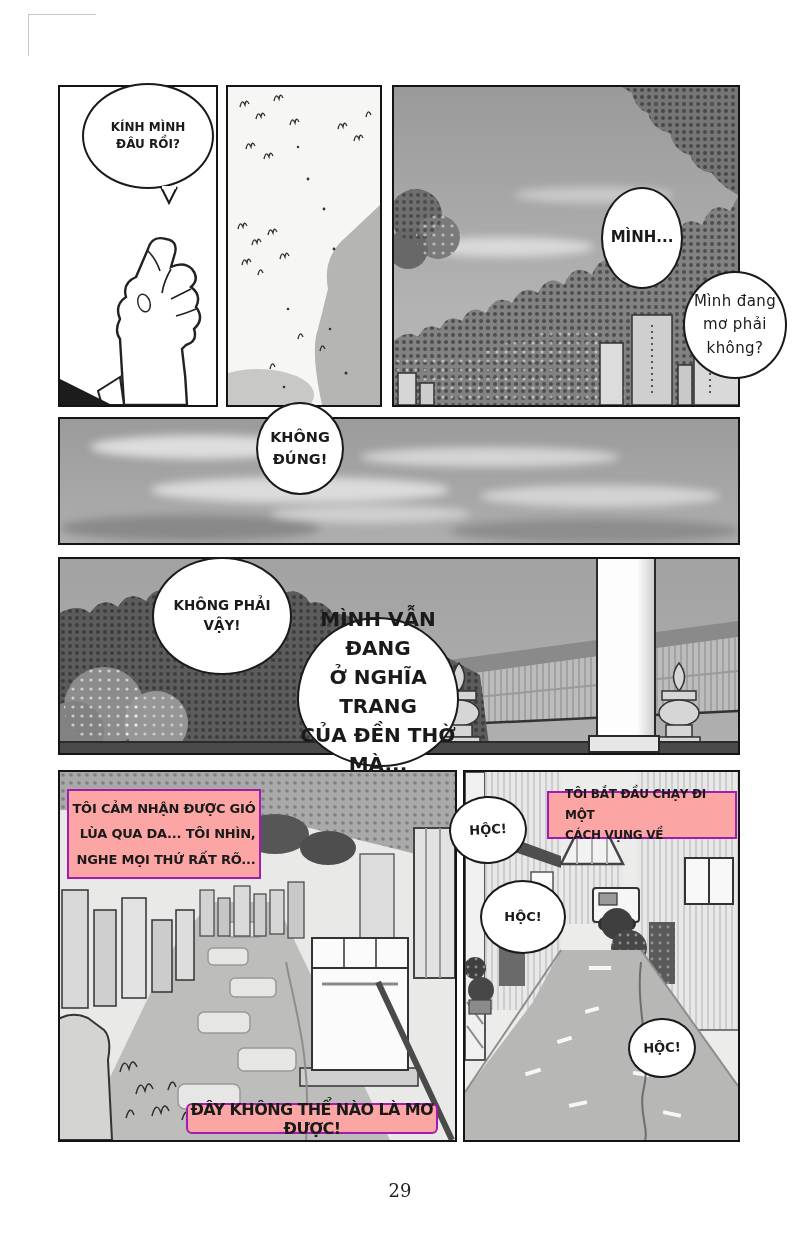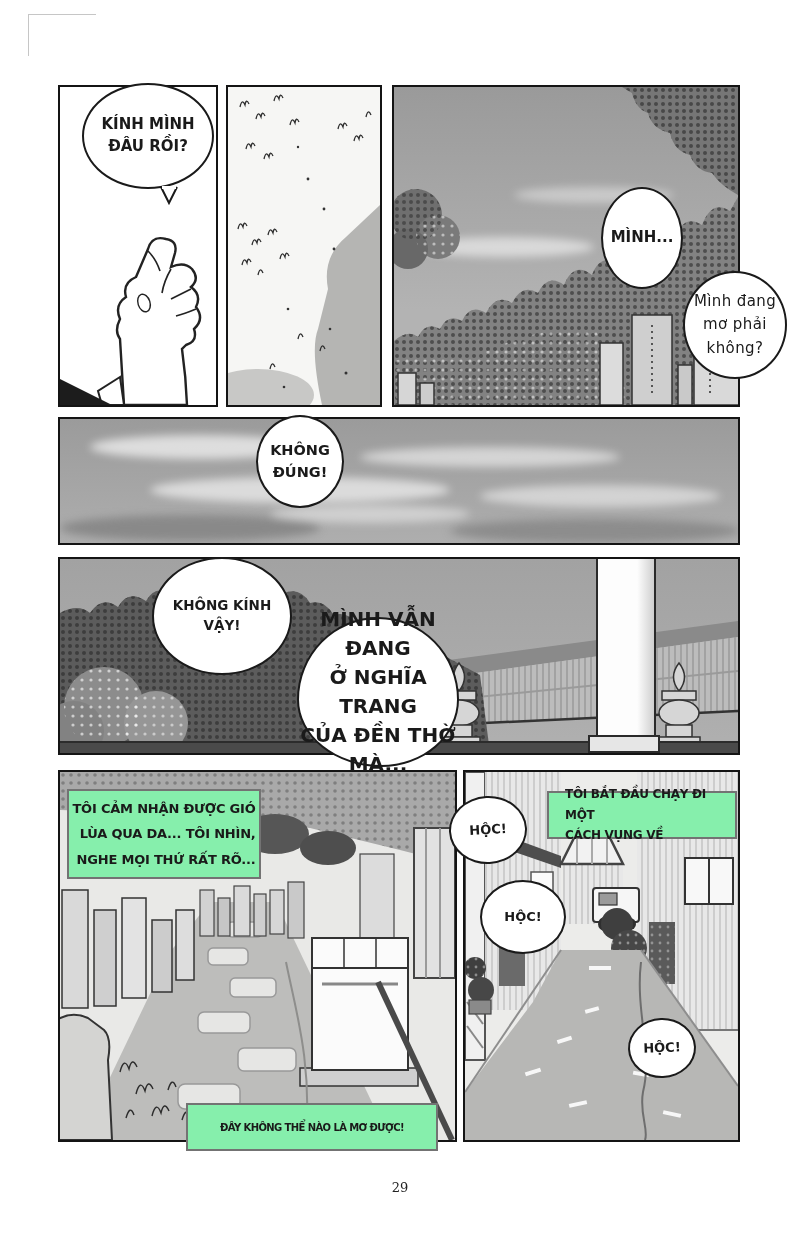--- a/index.html
+++ b/index.html
@@ -3,27 +3,27 @@
 <meta charset="utf-8">
 <style>
   html,body{margin:0;padding:0;background:#fff;}
   #page{position:relative;width:800px;height:1246px;background:#fff;overflow:hidden;
         font-family:"DejaVu Sans","Liberation Sans",sans-serif;color:#1a1a1a;}
   .panel{position:absolute;border:2px solid #141414;background:#fff;overflow:hidden;box-sizing:border-box;}
   .panel svg{position:absolute;left:0;top:0;}
   .bubble{position:absolute;background:#fff;border:2px solid #1a1a1a;border-radius:50%;
           display:flex;align-items:center;justify-content:center;text-align:center;
           font-weight:bold;white-space:pre-line;z-index:6;box-sizing:border-box;line-height:1.45;}
-  .caption{position:absolute;background:#86efac;border:2px solid #737373;font-weight:bold;
+  .caption{position:absolute;background:#fca5a5;border:2px solid #a21caf;font-weight:bold;
            white-space:pre-line;z-index:6;box-sizing:border-box;display:flex;align-items:center;}
   .sfx{font-size:13px;}
   .cloud{position:absolute;border-radius:50%;filter:blur(4px);}
   .cropline{position:absolute;background:#c6c6c6;z-index:2;}
   #pagenum{position:absolute;left:0;right:0;top:1180px;text-align:center;
-           font-family:"DejaVu Serif","Liberation Serif",serif;font-size:13px;color:#222;}
+           font-family:"DejaVu Serif","Liberation Serif",serif;font-size:18px;color:#222;}
 </style>
 </head>
 <body>
 
 <div id="page">
 
   <div class="cropline" style="left:28px;top:14px;width:68px;height:1px;"></div>
   <div class="cropline" style="left:28px;top:14px;width:1px;height:42px;"></div>
 
   <div class="panel" style="left:58px;top:85px;width:160px;height:322px;">
@@ -324,51 +324,51 @@
         <rect x="120" y="236" width="14" height="4" transform="rotate(-15 127 238)"></rect>
         <rect x="104" y="330" width="18" height="4" transform="rotate(-12 113 332)"></rect>
         <rect x="168" y="300" width="16" height="4" transform="rotate(10 176 302)"></rect>
         <rect x="198" y="340" width="18" height="4" transform="rotate(12 207 342)"></rect>
         <rect x="124" y="194" width="22" height="4"></rect>
       </g>
       <path d="M176,190 C170,240 188,280 178,320 C174,342 184,358 180,368" fill="none" stroke="#6e6e6e" stroke-width="2"></path>
     </svg>
   </div>
 
-  <div class="bubble" style="left:82px;top:83px;width:132px;height:106px;font-size:15px;">KÍNH MÌNH
+  <div class="bubble" style="left:82px;top:83px;width:132px;height:106px;font-size:12px;">KÍNH MÌNH
 ĐÂU RỒI?</div>
   <svg style="position:absolute;left:158px;top:186px;z-index:7;" width="22" height="19" viewBox="0 0 22 19">
     <path d="M3,1 L11,17 L19,1" fill="#fff" stroke="#1a1a1a" stroke-width="2"></path>
     <rect x="4" y="0" width="14" height="3" fill="#fff"></rect>
   </svg>
 
   <div class="bubble" style="left:601px;top:187px;width:82px;height:102px;font-size:15px;text-align:center;">MÌNH...</div>
 
   <div class="bubble" style="left:683px;top:271px;width:104px;height:108px;font-size:15px;font-weight:400;letter-spacing:.4px;line-height:1.55;">Mình đang
 mơ phải
 không?</div>
 
-  <div class="bubble" style="left:256px;top:415px;width:88px;height:93px;font-size:14.5px;">KHÔNG
+  <div class="bubble" style="left:256px;top:402px;width:88px;height:93px;font-size:14.5px;">KHÔNG
 ĐÚNG!</div>
 
-  <div class="bubble" style="left:152px;top:557px;width:140px;height:118px;font-size:13.5px;">KHÔNG KÍNH
+  <div class="bubble" style="left:152px;top:557px;width:140px;height:118px;font-size:13.5px;">KHÔNG PHẢI
 VẬY!</div>
 
   <div class="bubble" style="left:297px;top:617px;width:162px;height:150px;font-size:20px;border-radius:50% 50% 48% 52% / 55% 55% 45% 45%;">MÌNH VẪN ĐANG
 Ở NGHĨA TRANG
 CỦA ĐỀN THỜ
 MÀ...</div>
 
   <div class="caption" style="left:67px;top:789px;width:194px;height:90px;font-size:13px;line-height:1.95;justify-content:center;text-align:right;letter-spacing:-0.2px;">TÔI CẢM NHẬN ĐƯỢC GIÓ
 LÙA QUA DA... TÔI NHÌN,
 NGHE MỌI THỨ RẤT RÕ...</div>
 
   <div class="caption" style="left:547px;top:791px;width:190px;height:48px;font-size:12px;line-height:1.7;padding-left:16px;letter-spacing:-0.3px;">TÔI BẮT ĐẦU CHẠY ĐI MỘT
 CÁCH VỤNG VỀ</div>
 
   <div class="bubble sfx" style="left:449px;top:796px;width:78px;height:68px;transform:rotate(-3deg);">HỘC!</div>
   <div class="bubble sfx" style="left:480px;top:880px;width:86px;height:74px;">HỘC!</div>
   <div class="bubble sfx" style="left:628px;top:1018px;width:68px;height:60px;transform:rotate(-2deg);">HỘC!</div>
 
-  <div class="caption" style="left:186px;top:1103px;width:252px;height:48px;font-size:10px;justify-content:center;text-align:center;letter-spacing:-0.6px;">ĐÂY KHÔNG THỂ NÀO LÀ MƠ ĐƯỢC!</div>
+  <div class="caption" style="left:186px;top:1103px;width:252px;height:31px;font-size:16px;justify-content:center;text-align:center;letter-spacing:-0.6px;border-radius:6px;">ĐÂY KHÔNG THỂ NÀO LÀ MƠ ĐƯỢC!</div>
 
   <div id="pagenum">29</div>
 </div>
 
 </body></html>

